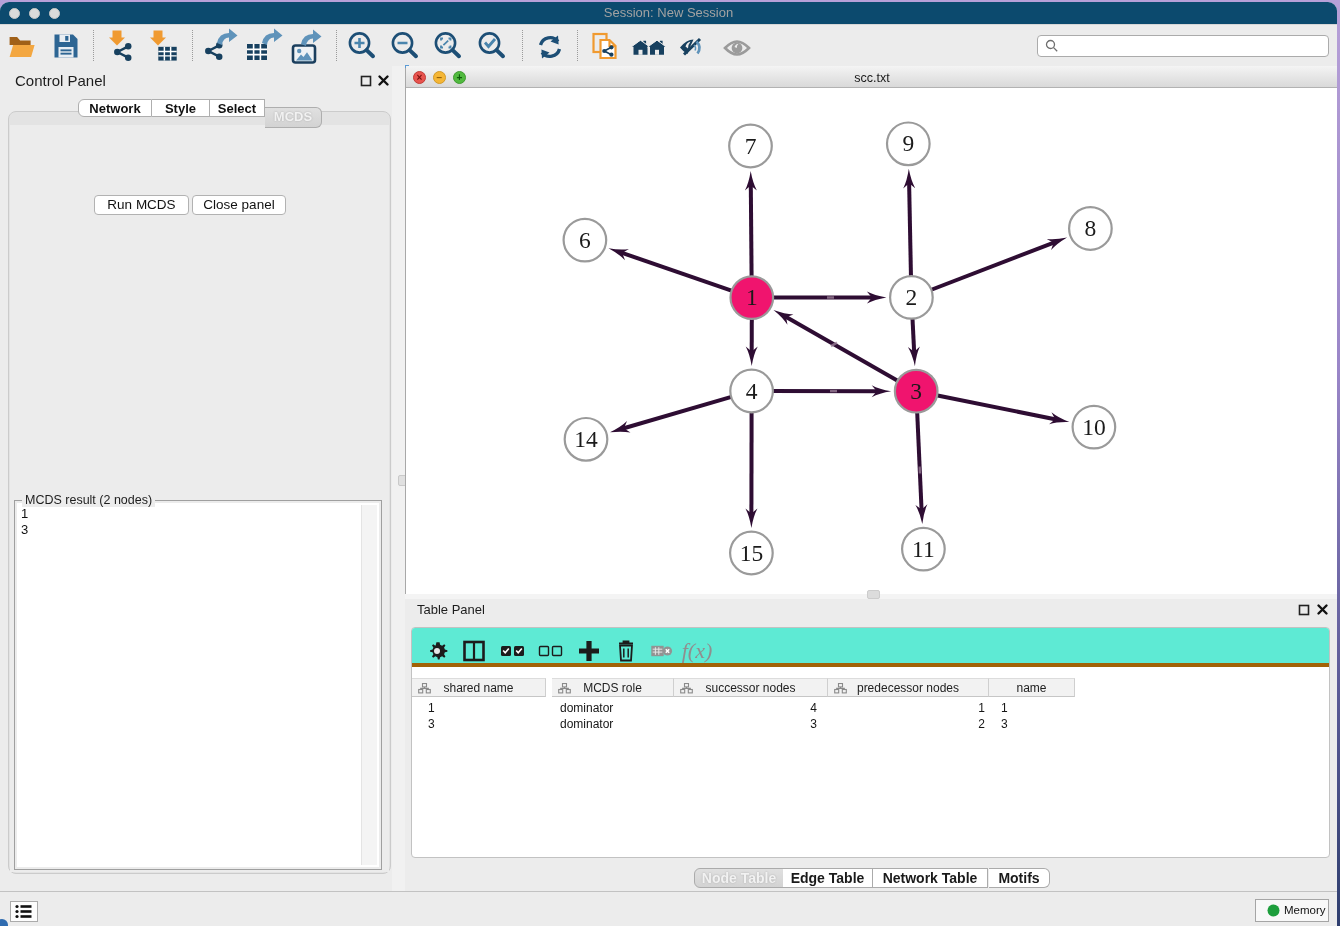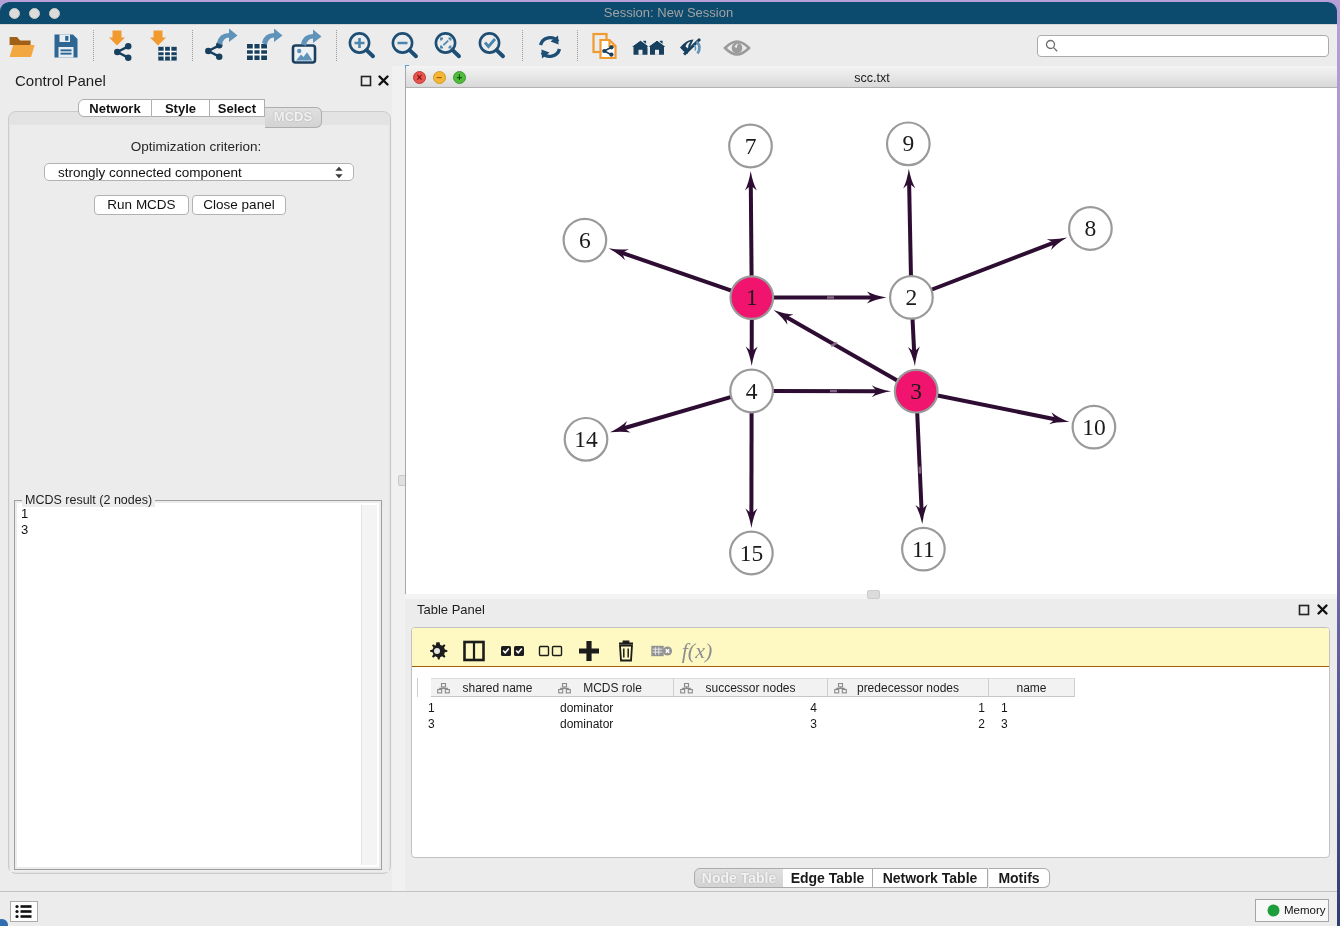--- a/index.html
+++ b/index.html
@@ -55,22 +55,22 @@
   .tl2{position:absolute;top:5px;width:13px;height:13px;border-radius:50%;box-sizing:border-box;
       font:bold 10px/11px "Liberation Sans",sans-serif;text-align:center;}
   
   #hdiv{left:405px;top:592px;width:932px;height:5px;background:#f4f4f4;}
   #hhandle{position:absolute;left:462px;top:-4px;width:11px;height:7px;background:#dcdcdc;border:1px solid #cccccc;border-radius:2px;}
   
   #tpanel{left:405px;top:597px;width:932px;height:294px;background:#ececec;}
   #tphead{position:absolute;left:12px;top:3px;font-size:13px;color:#1d1d1d;}
   #tframe{position:absolute;left:6px;top:28px;width:919px;height:231px;background:#fff;
       border:1px solid #c2c2c2;border-radius:4px;box-sizing:border-box;}
-  #ttoolbar{position:absolute;left:0;top:0;width:100%;height:39px;background:#fef9c3;
-      border-bottom:1px solid #a16207;border-radius:3px 3px 0 0;box-sizing:border-box;}
+  #ttoolbar{position:absolute;left:0;top:0;width:100%;height:39px;background:#5eead4;
+      border-bottom:4px solid #a16207;border-radius:3px 3px 0 0;box-sizing:border-box;}
   .hcell{position:absolute;top:50px;height:19px;box-sizing:border-box;background:#f2f2f2;
       border-right:1px solid #cfcfcf;border-top:1px solid #dcdcdc;border-bottom:1px solid #c6c6c6;
       font-size:12px;color:#222;text-align:center;line-height:18px;}
   .trow{position:absolute;font-size:12px;color:#161616;}
   
   .btab{position:absolute;top:0;height:20px;box-sizing:border-box;background:#fff;
       border:1px solid #ababab;font-size:14px;font-weight:bold;color:#1a1a1a;text-align:center;line-height:18px;}
   
   #status{left:0;top:889px;width:1337px;height:35px;background:#ececec;border-top:1px solid #c2c2c2;}
   #lbtn{position:absolute;left:10px;top:9px;width:28px;height:21px;background:#fdfdfd;border:1px solid #ababab;box-sizing:border-box;}
@@ -274,28 +274,20 @@
       <rect x="1.5" y="1.5" width="9" height="9" fill="none" stroke="#222" stroke-width="1.6"></rect>
     </svg>
     <svg width="13" height="13" style="position:absolute;left:377px;top:8px" viewBox="0 0 13 13">
       <path d="M2.5 2.5 L10.5 10.5 M10.5 2.5 L2.5 10.5" stroke="#111" stroke-width="2.4" stroke-linecap="round"></path>
     </svg>
     <div class="tabrow">
       <div class="tab" style="left:78px;width:74px;border-radius:6px 0 0 6px;">Network</div>
       <div class="tab" style="left:152px;width:58px;border-left:none;">Style</div>
       <div class="tab" style="left:210px;width:55px;border-left:none;">Select</div>
       <div class="tab tabsel" style="left:265px;width:57px;border-left:none;border-radius:0 6px 6px 0;margin-top:8px;">MCDS</div>
-    </div>
-    <div id="optlabel">Optimization criterion:</div>
-    <div id="combo">
-        <span>strongly connected component</span>
-      <svg width="10" height="13" style="position:absolute;right:9px;top:2px" viewBox="0 0 11 14">
-        <path d="M1.5 5 L5.5 0.8 L9.5 5 Z" fill="#3a3a3a"></path>
-        <path d="M1.5 9 L5.5 13.2 L9.5 9 Z" fill="#3a3a3a"></path>
-      </svg>
     </div>
     <div class="btn" style="left:94px;width:95px;">Run MCDS</div>
     <div class="btn" style="left:192px;width:94px;">Close panel</div>
     <div id="mcdsbox">
       <div id="mcdswhite">1<br>3<div id="mcdsscroll"></div></div>
       <div id="mcdstitle">MCDS result (2 nodes)</div>
     </div>
   </div>
 
   <div class="abs" id="vsplit">
@@ -438,21 +430,21 @@
 <circle cx="5.5" cy="0" r="4.6" fill="#939393"></circle>
 <path d="M3.8 -1.7 L7.2 1.7 M7.2 -1.7 L3.8 1.7" stroke="#fff" stroke-width="1.5"></path>
               </g>
 </g>
             <g transform="translate(285,23)">
               <text x="0" y="7" text-anchor="middle" font-family="Liberation Serif,serif" font-style="italic" font-size="22" fill="#8f8f8f">f(x)</text>
             </g>
           </svg>
         </div>
       <div style="position:absolute;left:5px;top:50px;width:659px;height:19px;border-left:1px solid #cfcfcf;box-sizing:border-box;"></div>
-        <div class="hcell" style="left:19px;width:134px;text-align:center;"><svg width="13" height="11" viewBox="0 0 13 11" style="position:absolute;left:6px;top:4px">
+        <div class="hcell" style="left:0;width:134px;text-align:center;"><svg width="13" height="11" viewBox="0 0 13 11" style="position:absolute;left:6px;top:4px">
             <rect x="4.5" y="0.5" width="4" height="3.4" fill="none" stroke="#8a8a8a" stroke-width="1.1"></rect>
             <rect x="0.7" y="6.5" width="4" height="3.4" fill="none" stroke="#8a8a8a" stroke-width="1.1"></rect>
             <rect x="8.3" y="6.5" width="4" height="3.4" fill="none" stroke="#8a8a8a" stroke-width="1.1"></rect>
             <path d="M6.5 4 L6.5 5.4 M2.7 6.4 L2.7 5.4 L10.3 5.4 L10.3 6.4" fill="none" stroke="#8a8a8a" stroke-width="1.1"></path>
           </svg>shared name</div>
         <div class="hcell" style="left:140px;width:122px;"><svg width="13" height="11" viewBox="0 0 13 11" style="position:absolute;left:6px;top:4px">
             <rect x="4.5" y="0.5" width="4" height="3.4" fill="none" stroke="#8a8a8a" stroke-width="1.1"></rect>
             <rect x="0.7" y="6.5" width="4" height="3.4" fill="none" stroke="#8a8a8a" stroke-width="1.1"></rect>
             <rect x="8.3" y="6.5" width="4" height="3.4" fill="none" stroke="#8a8a8a" stroke-width="1.1"></rect>
             <path d="M6.5 4 L6.5 5.4 M2.7 6.4 L2.7 5.4 L10.3 5.4 L10.3 6.4" fill="none" stroke="#8a8a8a" stroke-width="1.1"></path>

